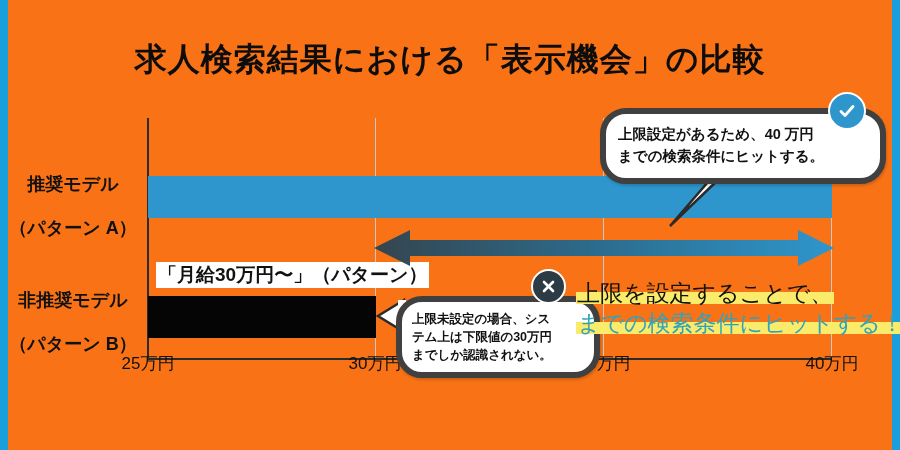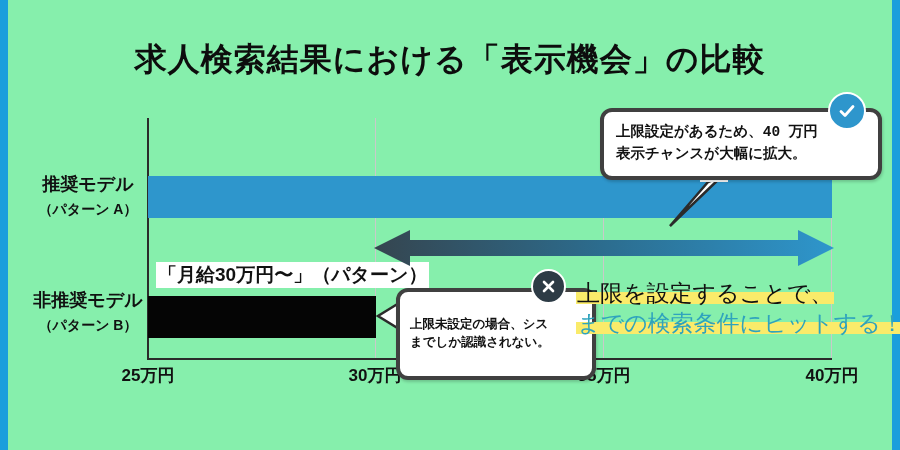--- a/index.html
+++ b/index.html
@@ -3,21 +3,21 @@
 <meta charset="utf-8">
 <style>
   html,body{margin:0;padding:0;}
   body{
     width:900px;height:450px;
     background:#ffffff;
     font-family:"Liberation Sans","DejaVu Sans",sans-serif;
     overflow:hidden;
     position:relative;
   }
-  #stage{position:absolute;left:0;top:0;width:900px;height:450px;background:#86efac;}
+  #stage{position:absolute;left:0;top:0;width:900px;height:450px;background:#f97316;}
 
   
   .edge{position:absolute;top:0;width:8px;height:450px;background:#1a9fdc;}
   .edge.left{left:0;}
   .edge.right{right:0;}
 
   
   #title{
     position:absolute;left:0;top:38px;width:900px;
     text-align:center;
@@ -26,33 +26,33 @@
     white-space:nowrap;
   }
 
   
   #plot{position:absolute;left:148px;top:118px;width:684px;height:240px;}
   .gridline{position:absolute;top:0;width:1px;height:240px;background:#c9c9c9;}
   #axis-line{position:absolute;left:148px;top:358px;width:684px;height:2px;background:#2b2b2b;}
   #axis-left{position:absolute;left:147px;top:118px;width:2px;height:242px;background:#2b2b2b;}
 
   .tick-label{
-    position:absolute;top:364px;
-    font-size:17px;font-weight:bold;color:#111;
+    position:absolute;top:352px;
+    font-size:17px;font-weight:normal;color:#111;
     white-space:nowrap;transform:translateX(-50%);
   }
 
   
   .row-label{
     position:absolute;
-    text-align:center;width:146px;left:15px;
+    text-align:center;width:146px;left:0;
     color:#111;
   }
   .row-label .main{font-size:18px;font-weight:bold;white-space:nowrap;}
-  .row-label .sub{font-size:14px;font-weight:bold;margin-top:5px;white-space:nowrap;}
+  .row-label .sub{font-size:18px;font-weight:bold;margin-top:20px;white-space:nowrap;}
   #label-a{top:172px;}
   #label-b{top:288px;}
 
   
   .bar{position:absolute;height:42px;}
   #bar-a{left:148px;top:176px;width:684px;background:#2e96cc;}
   #bar-b{left:148px;top:296px;width:228px;background:#050505;}
 
   .bar-caption{
     position:absolute;
@@ -64,34 +64,33 @@
   #caption-a{left:156px;top:142px;}
   #caption-b{left:156px;top:262px;}
 
   
   #arrow{position:absolute;left:374px;top:228px;width:460px;height:40px;}
 
   
   .callout{
     position:absolute;
     background:#ffffff;
-    border:4px solid #404040;
-    border-radius:12px;
+    border:6px solid #404040;
+    border-radius:26px;
     box-shadow:1px 2px 3px rgba(0,0,0,.18);
-    font-family:Liberation Mono, monospace;
   }
   .callout .txt{
     color:#111;font-weight:bold;
   }
   #callout-top{
     left:600px;top:108px;width:250px;padding:10px 12px;
   }
   #callout-top .txt{font-size:14.5px;line-height:1.5;}
   #callout-bottom{
-    left:396px;top:288px;width:172px;padding:24px 10px;
+    left:396px;top:296px;width:172px;padding:8px 10px;
   }
   #callout-bottom .txt{font-size:12.5px;line-height:1.45;}
 
   .tail{position:absolute;}
 
   .badge{
     position:absolute;border-radius:50%;
     display:flex;align-items:center;justify-content:center;
   }
   #badge-check{
@@ -165,34 +164,35 @@
     </defs>
     <polygon fill="url(#arrGrad)" points="0,20 36,2 36,12 424,12 424,2 460,20 424,38 424,28 36,28 36,38"></polygon>
   </svg>
 
   <svg class="tail" style="left:660px;top:176px;width:70px;height:52px;" viewBox="0 0 70 52">
     <polygon points="62,0 10,50 48,6" fill="#ffffff" stroke="#2b2b2b" stroke-width="2.5"></polygon>
     <rect x="40" y="0" width="28" height="6" fill="#ffffff"></rect>
   </svg>
   <div class="callout" id="callout-top">
     <div class="txt">上限設定があるため、40 万円</div>
-    <div class="txt">表示チャンスが大幅に拡大。</div>
+    <div class="txt">までの検索条件にヒットする。</div>
   </div>
   <div class="badge" id="badge-check">
     <svg width="20" height="20" viewBox="0 0 20 20">
       <polyline points="4,10.5 8,14.5 16,5.5" fill="none" stroke="#ffffff" stroke-width="2.8" stroke-linecap="round" stroke-linejoin="round"></polyline>
     </svg>
   </div>
 
   <svg class="tail" style="left:376px;top:296px;width:30px;height:40px;" viewBox="0 0 30 40">
     <polygon points="28,4 2,20 28,36" fill="#ffffff" stroke="#2b2b2b" stroke-width="2.5"></polygon>
     <rect x="22" y="4" width="8" height="32" fill="#ffffff"></rect>
   </svg>
   <div class="callout" id="callout-bottom">
     <div class="txt">上限未設定の場合、シス</div>
+    <div class="txt">テム上は下限値の30万円</div>
     <div class="txt">までしか認識されない。</div>
   </div>
   <div class="badge" id="badge-x">
     <svg width="17" height="17" viewBox="0 0 17 17">
       <line x1="4" y1="4" x2="13" y2="13" stroke="#ffffff" stroke-width="2.6" stroke-linecap="round"></line>
       <line x1="13" y1="4" x2="4" y2="13" stroke="#ffffff" stroke-width="2.6" stroke-linecap="round"></line>
     </svg>
   </div>
 
   <div id="message">

